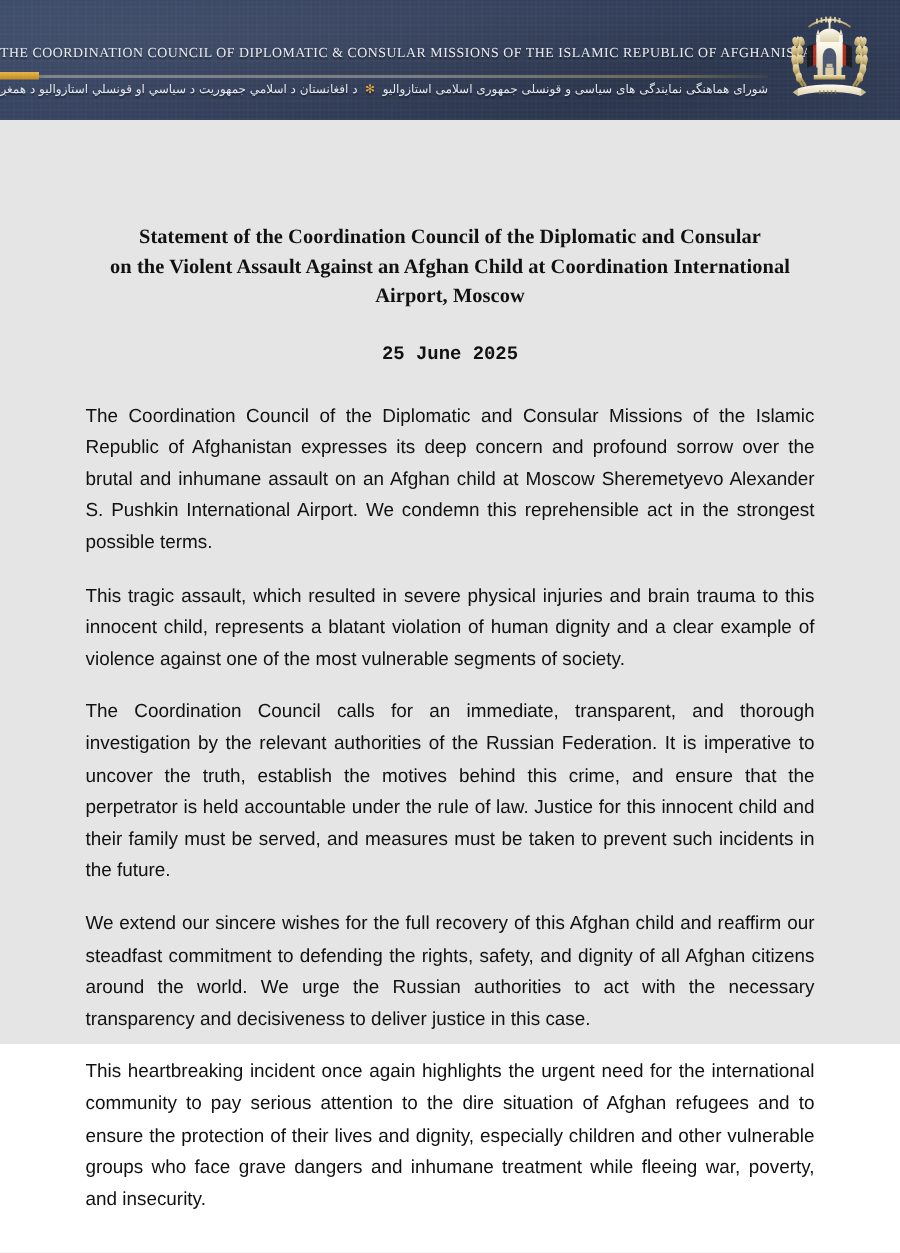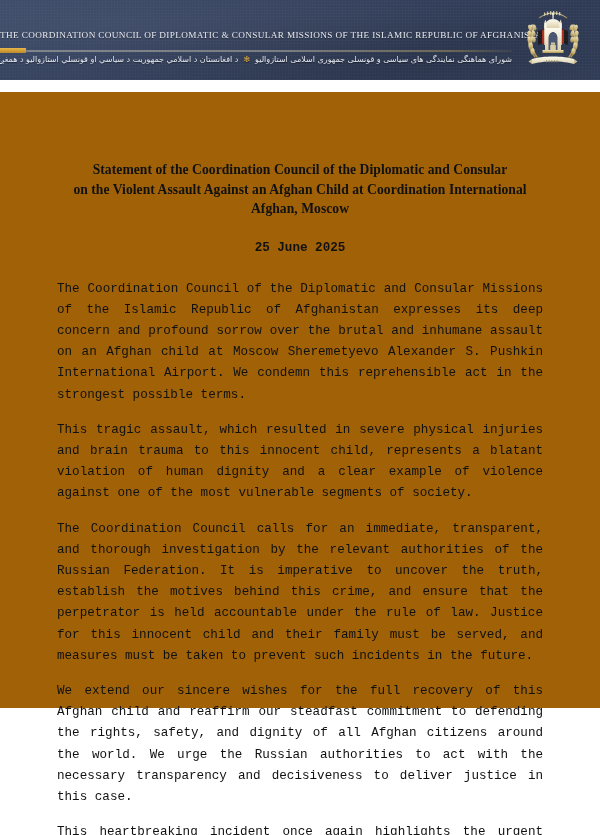--- a/index.html
+++ b/index.html
@@ -115,24 +115,24 @@
     top: 5px;
     width: 62px;
     height: 70px;
   }
   .emblem-wrap svg { display: block; }
 
   
   .doc {
     position: absolute;
     left: 0;
-    top: 92px;
+    top: 80px;
     width: 600px;
     height: 616px;
-    background: #a16207;
+    background: #e5e5e5;
   }
 
   .title-block {
     margin: 68px 57px 0 57px;
     text-align: center;
   }
   .title-line {
     font-family: "Liberation Serif", "DejaVu Serif", serif;
     font-weight: bold;
     font-size: 13.6px;
@@ -148,21 +148,21 @@
     font-weight: bold;
     font-size: 12.6px;
     color: #111111;
   }
 
   .body-block {
     margin: 24px 57px 0 57px;
     width: 486px;
   }
   .para {
-    font-family: Liberation Mono, monospace;
+    font-family: Liberation Sans, sans-serif;
     font-size: 12.6px;
     line-height: 21.2px;
     color: #111111;
     text-align: justify;
     text-justify: inter-word;
     margin: 0 0 14px 0;
   }
   .para:last-child { margin-bottom: 0; }
 </style>
 </head>
@@ -282,21 +282,21 @@
         </g>
       </svg>
     </div>
   </header>
 
   <main class="doc">
 
     <section class="title-block">
       <div class="title-line">Statement of the Coordination Council of the Diplomatic and Consular</div>
       <div class="title-line">on the Violent Assault Against an Afghan Child at Coordination International</div>
-      <div class="title-line">Afghan, Moscow</div>
+      <div class="title-line">Airport, Moscow</div>
     </section>
 
     <div class="date-line">25 June 2025</div>
 
     <section class="body-block">
       <p class="para">The Coordination Council of the Diplomatic and Consular Missions of the Islamic Republic of Afghanistan expresses its deep concern and profound sorrow over the brutal and inhumane assault on an Afghan child at Moscow Sheremetyevo Alexander S. Pushkin International Airport. We condemn this reprehensible act in the strongest possible terms.</p>
       <p class="para">This tragic assault, which resulted in severe physical injuries and brain trauma to this innocent child, represents a blatant violation of human dignity and a clear example of violence against one of the most vulnerable segments of society.</p>
       <p class="para">The Coordination Council calls for an immediate, transparent, and thorough investigation by the relevant authorities of the Russian Federation. It is imperative to uncover the truth, establish the motives behind this crime, and ensure that the perpetrator is held accountable under the rule of law. Justice for this innocent child and their family must be served, and measures must be taken to prevent such incidents in the future.</p>
       <p class="para">We extend our sincere wishes for the full recovery of this Afghan child and reaffirm our steadfast commitment to defending the rights, safety, and dignity of all Afghan citizens around the world. We urge the Russian authorities to act with the necessary transparency and decisiveness to deliver justice in this case.</p>
       <p class="para">This heartbreaking incident once again highlights the urgent need for the international community to pay serious attention to the dire situation of Afghan refugees and to ensure the protection of their lives and dignity, especially children and other vulnerable groups who face grave dangers and inhumane treatment while fleeing war, poverty, and insecurity.</p>

